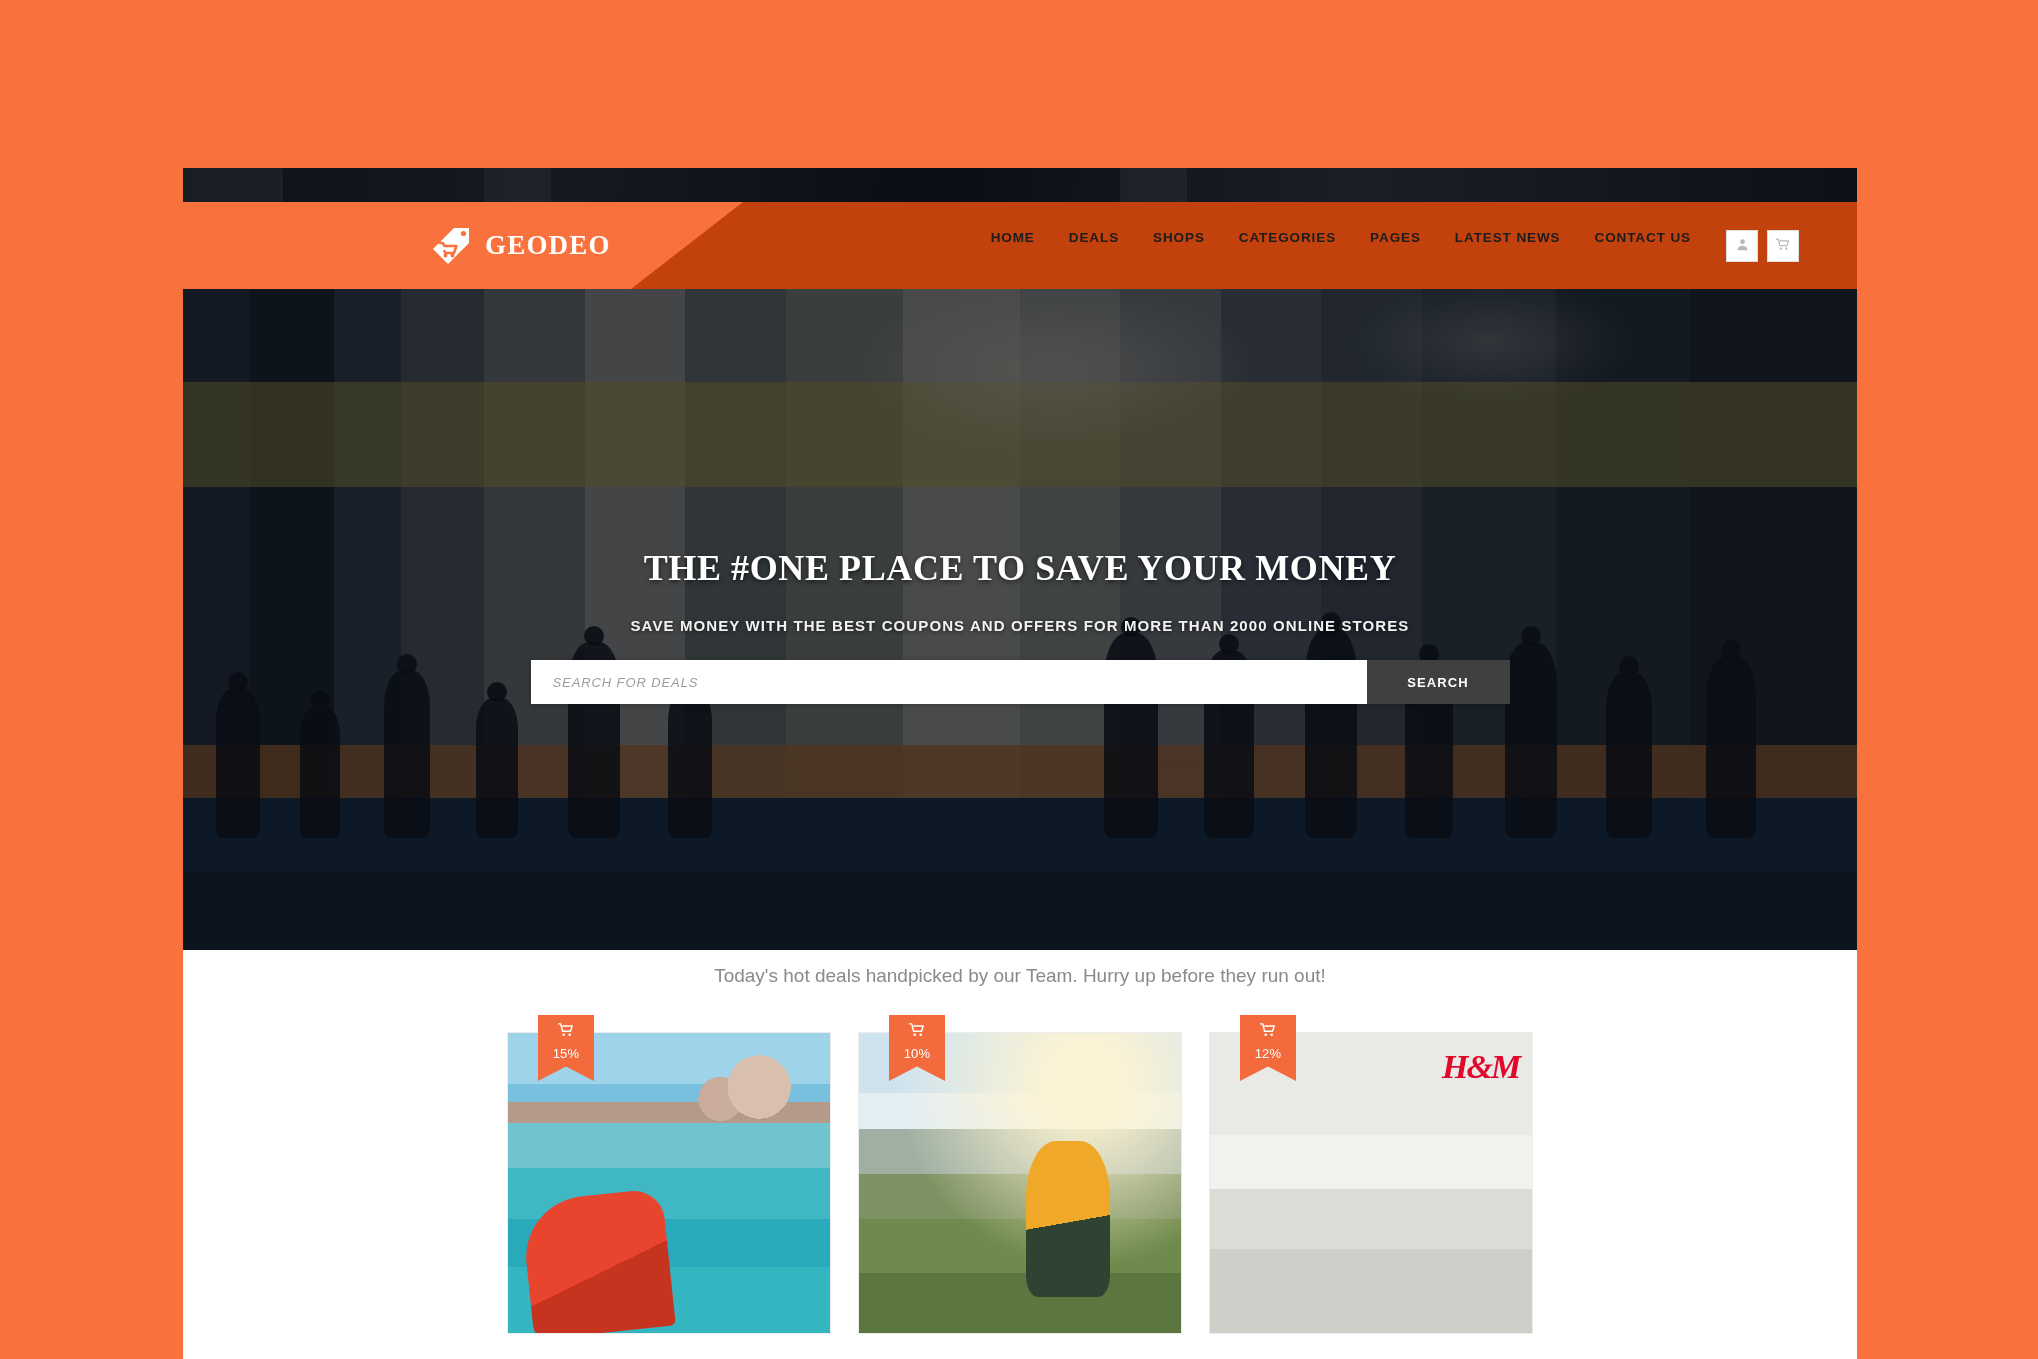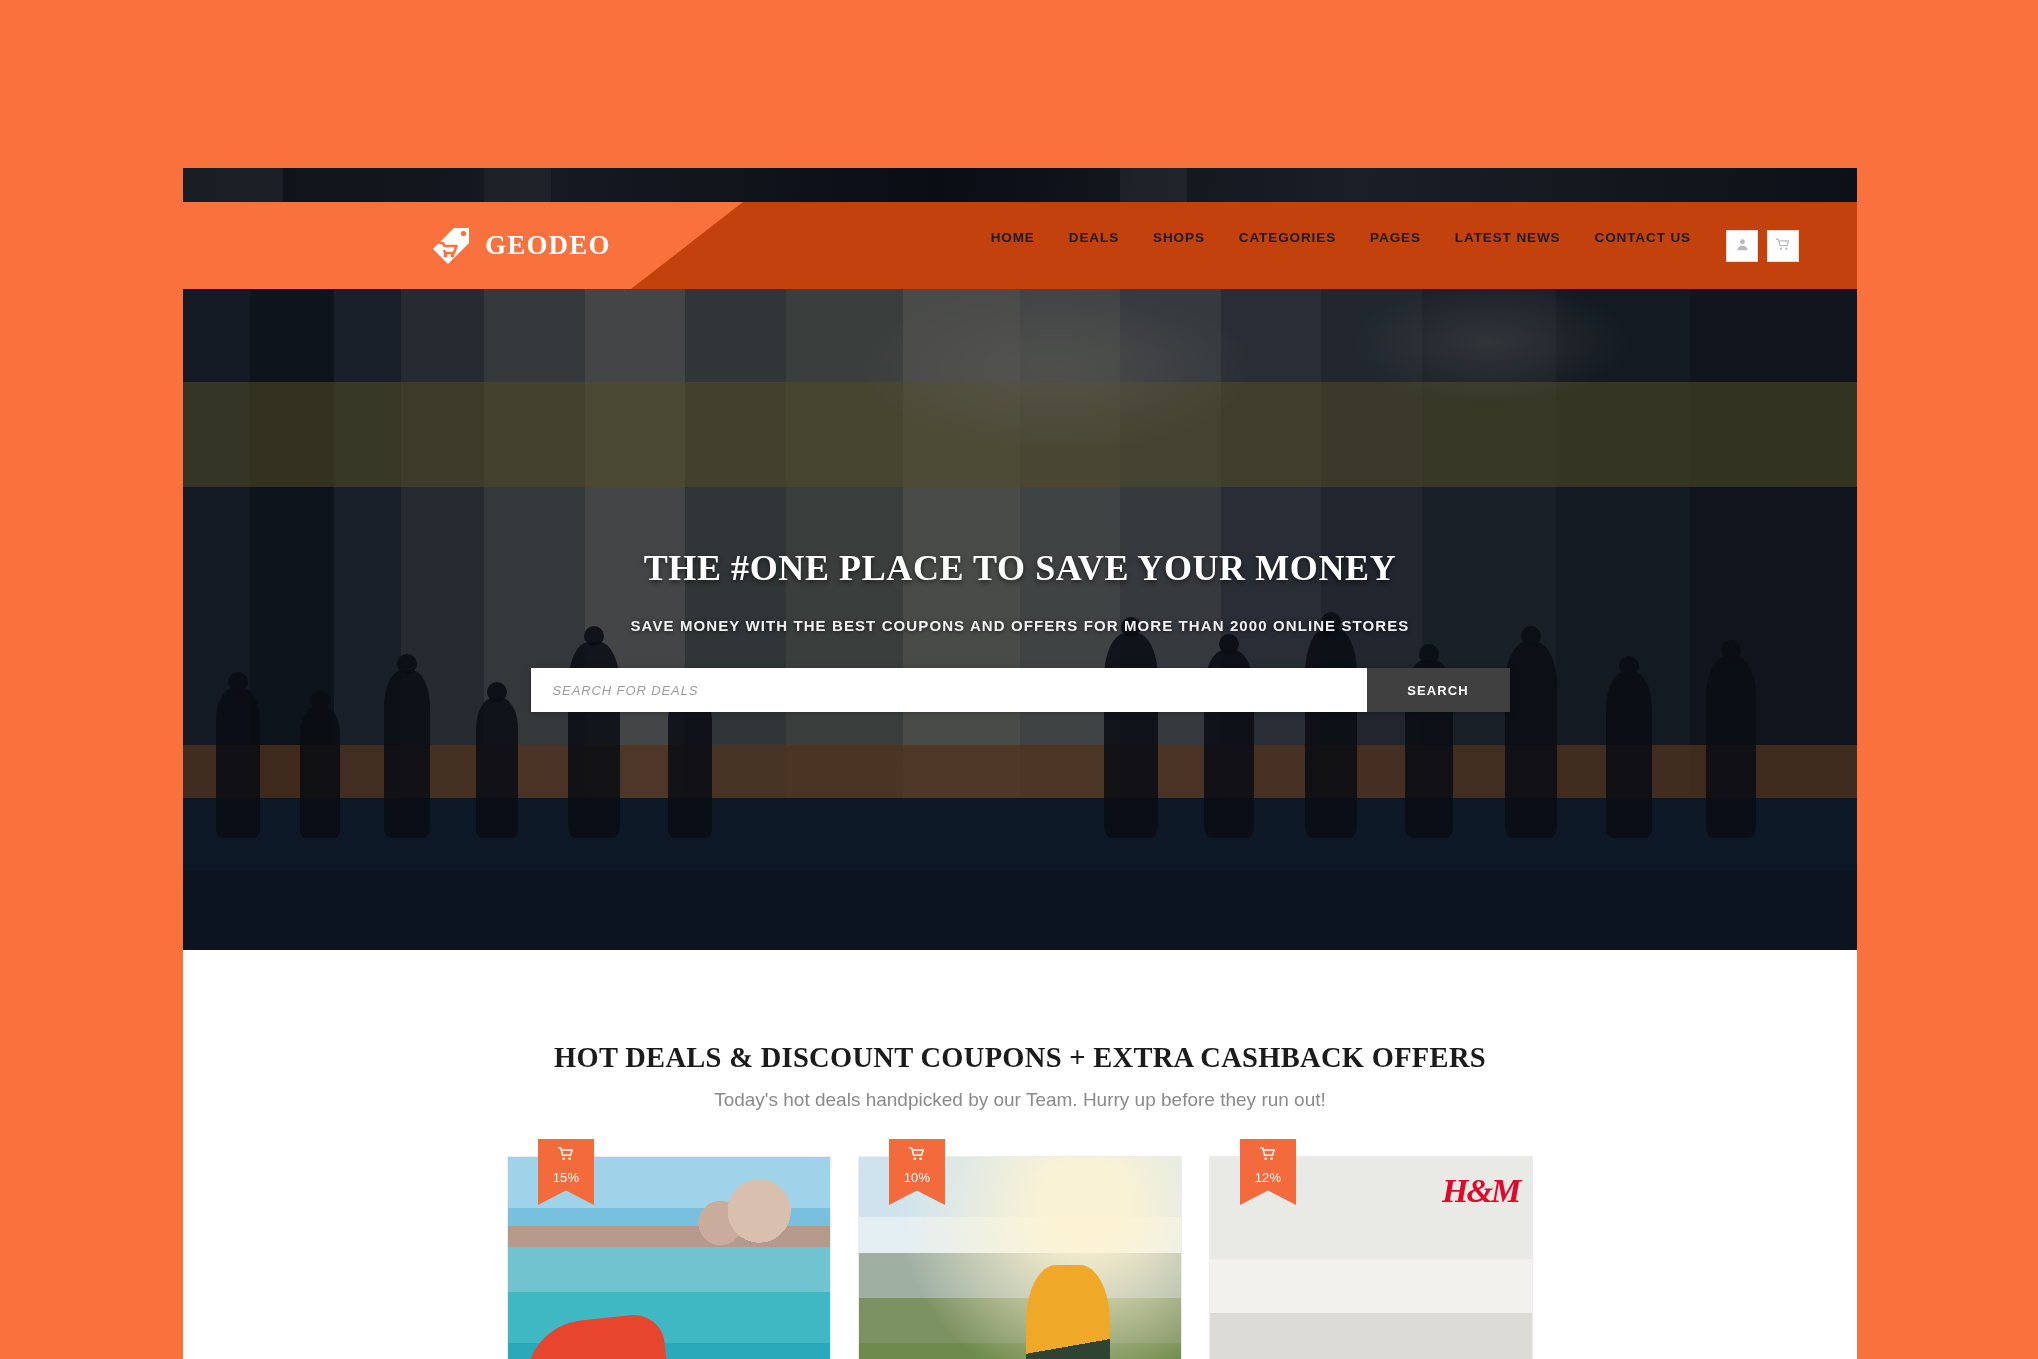--- a/index.html
+++ b/index.html
@@ -132,21 +132,21 @@
     color: #ffffff; text-transform: uppercase;
     text-shadow: 0 2px 5px rgba(0,0,0,.6);
   }
   .hero-sub {
     margin-top: 28px;
     font-size: 15px; font-weight: 700; letter-spacing: 1.1px;
     color: #f2f2f2; text-transform: uppercase;
     text-shadow: 0 1px 4px rgba(0,0,0,.6);
   }
   .searchbar {
-    margin: 34px auto 0;
+    margin: 26px auto 0;
     width: 979px; height: 44px;
     display: flex; box-shadow: 0 1px 6px rgba(0,0,0,.25);
   }
   .search-input {
     flex: 1; height: 100%; border: none; outline: none;
     background: #ffffff; padding: 0 22px;
     font-family: "Liberation Sans", sans-serif;
     font-size: 13px; font-style: italic; letter-spacing: .8px;
     color: #444;
   }
@@ -333,21 +333,20 @@
       <p class="hero-sub">SAVE MONEY WITH THE BEST COUPONS AND OFFERS FOR MORE THAN 2000 ONLINE STORES</p>
 
       <div class="searchbar">
         <input class="search-input" type="text" placeholder="Search for deals" style="">
         <button class="search-btn">SEARCH</button>
       </div>
     </div>
   </section>
 
   <section class="deals">
-    <h2 class="deals-title">HOT DEALS &amp; DISCOUNT COUPONS + EXTRA CASHBACK OFFERS</h2>
     <p class="deals-sub">Today's hot deals handpicked by our Team. Hurry up before they run out!</p>
 
     <div class="cards">
 
       <article class="card">
         <div class="card-img">
           <span class="img-kayak"></span>
         </div>
         <div class="badge">
           <span>

